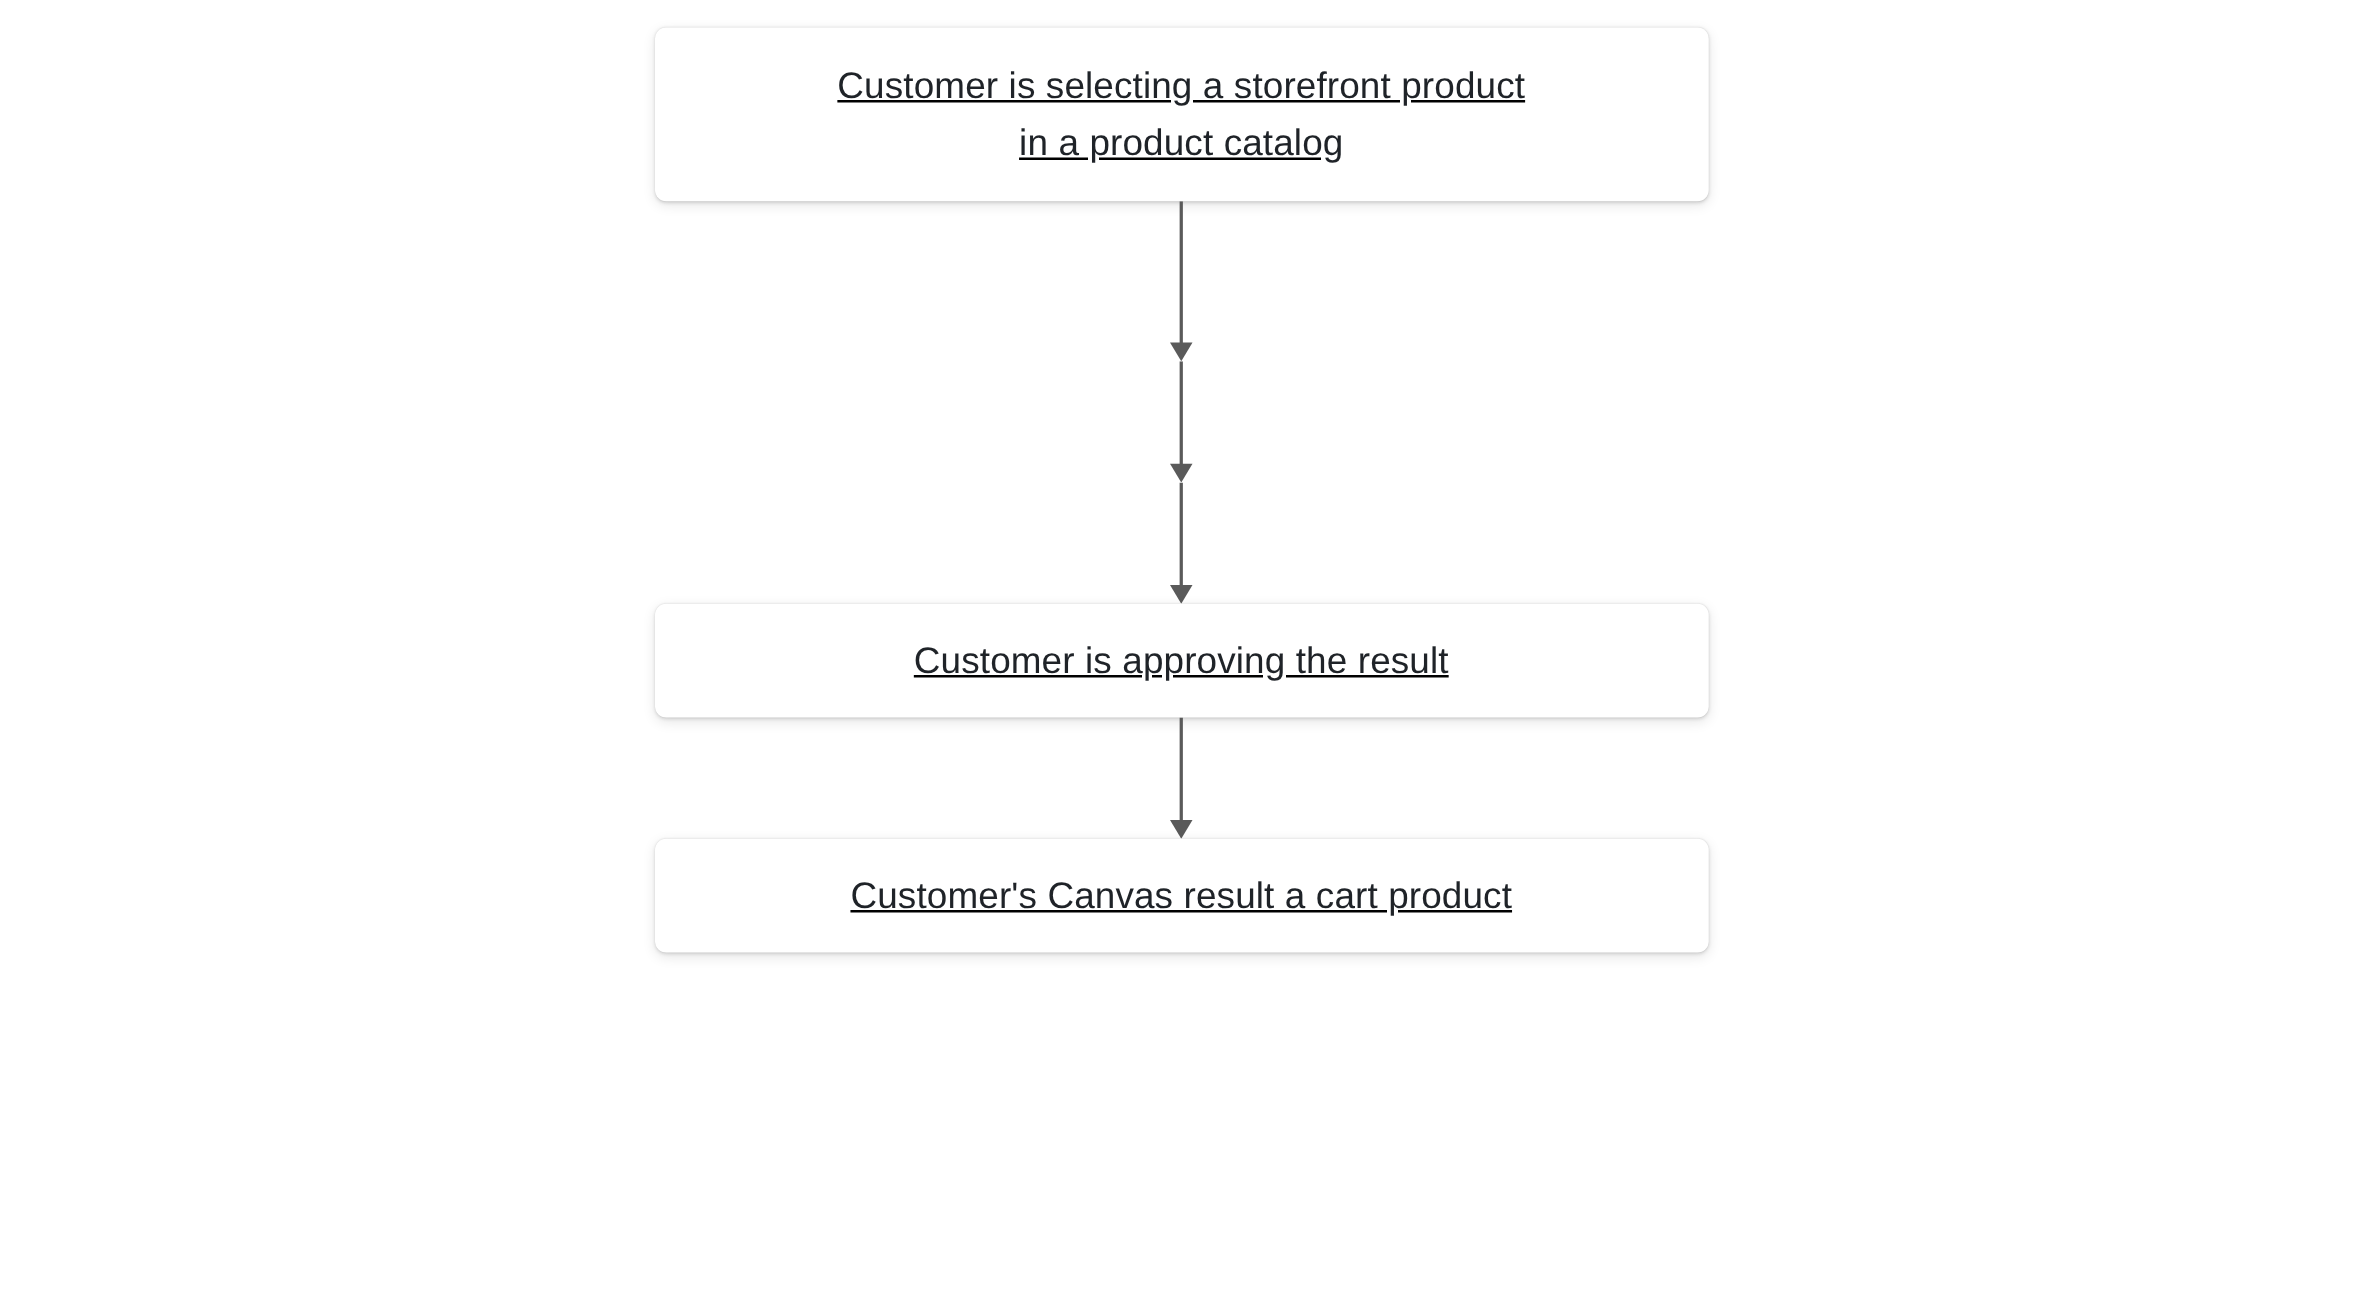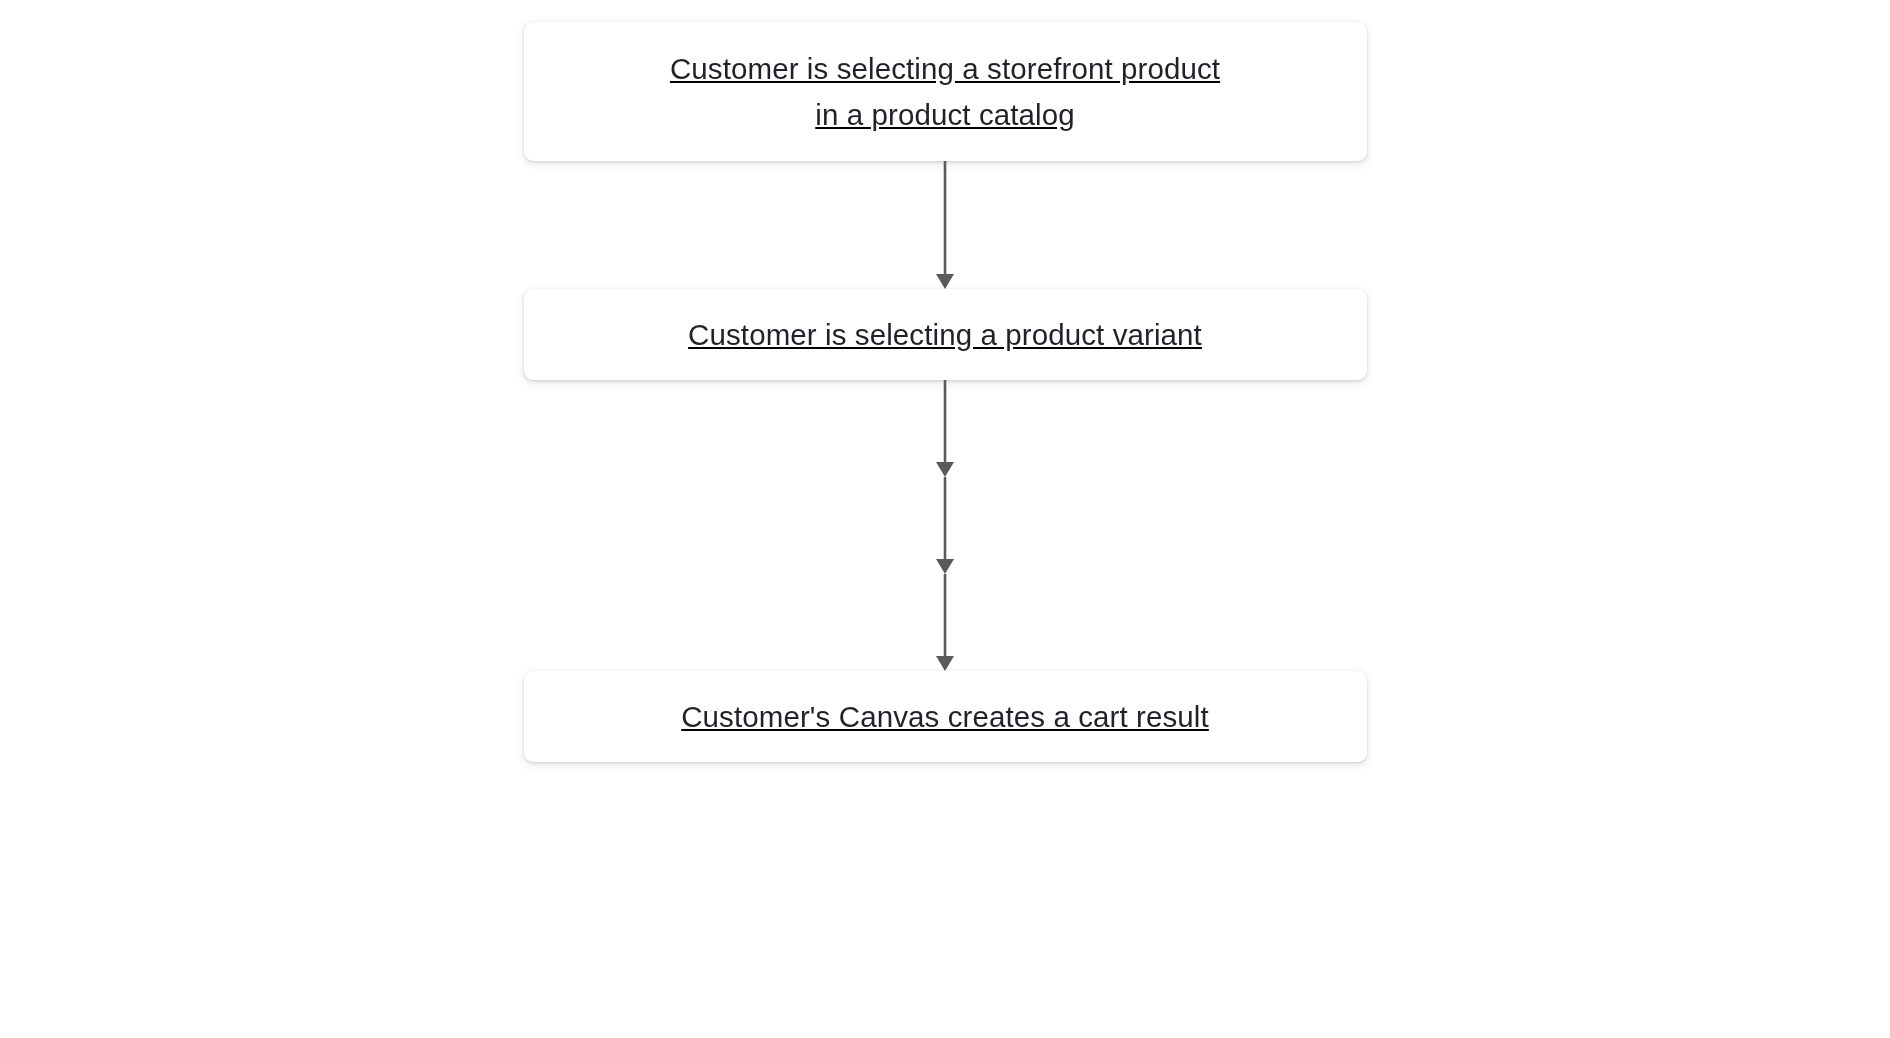--- a/index.html
+++ b/index.html
@@ -91,45 +91,45 @@
 in a product catalog</span>
     </div>
 
     <div class="connector" style="height:128px;">
       <svg width="24" height="128" viewBox="0 0 24 128">
         <line x1="12" y1="0" x2="12" y2="115" stroke="#5a5a5a" stroke-width="2.6"></line>
         <polygon points="3,113 21,113 12,128" fill="#5a5a5a"></polygon>
       </svg>
     </div>
 
-    <div class="node-box node-short">
-      <span class="node-label">Customer is selecting a product variant</span>
-    </div>
-
-    <div class="connector" style="height:97px;">
-      <svg width="24" height="97" viewBox="0 0 24 97">
-        <line x1="12" y1="0" x2="12" y2="84" stroke="#5a5a5a" stroke-width="2.6"></line>
-        <polygon points="3,82 21,82 12,97" fill="#5a5a5a"></polygon>
-      </svg>
-    </div>
-
 
     <div class="connector" style="height:97px;">
       <svg width="24" height="97" viewBox="0 0 24 97">
         <line x1="12" y1="0" x2="12" y2="84" stroke="#5a5a5a" stroke-width="2.6"></line>
         <polygon points="3,82 21,82 12,97" fill="#5a5a5a"></polygon>
       </svg>
     </div>
 
 
     <div class="connector" style="height:97px;">
       <svg width="24" height="97" viewBox="0 0 24 97">
         <line x1="12" y1="0" x2="12" y2="84" stroke="#5a5a5a" stroke-width="2.6"></line>
         <polygon points="3,82 21,82 12,97" fill="#5a5a5a"></polygon>
       </svg>
     </div>
 
     <div class="node-box node-short">
-      <span class="node-label">Customer's Canvas creates a cart result</span>
+      <span class="node-label">Customer is approving the result</span>
+    </div>
+
+    <div class="connector" style="height:97px;">
+      <svg width="24" height="97" viewBox="0 0 24 97">
+        <line x1="12" y1="0" x2="12" y2="84" stroke="#5a5a5a" stroke-width="2.6"></line>
+        <polygon points="3,82 21,82 12,97" fill="#5a5a5a"></polygon>
+      </svg>
+    </div>
+
+    <div class="node-box node-short">
+      <span class="node-label">Customer's Canvas result a cart product</span>
     </div>
 
   </div>
 </div>
 
 </body></html>

